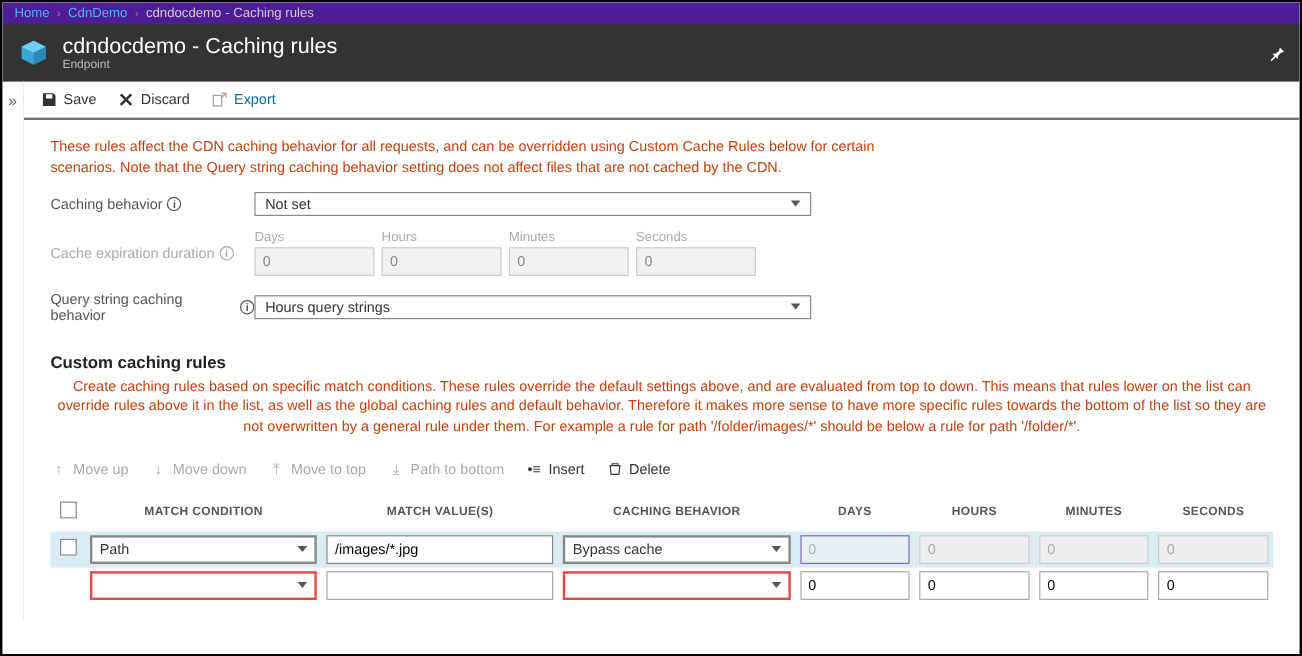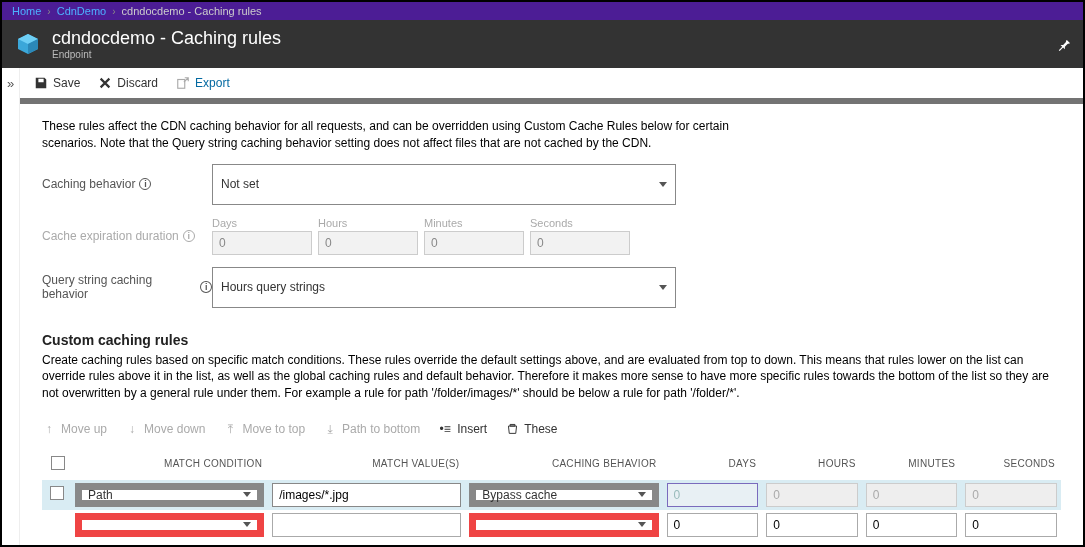--- a/index.html
+++ b/index.html
@@ -15,59 +15,59 @@
     .header-icon { width: 28px; height: 28px; display: flex; align-items: center; justify-content: center; }
     .header-title-block { display: flex; flex-direction: column; }
     .header-title { font-size: 18px; font-weight: 400; }
     .header-subtitle { font-size: 10px; color: #bbb; }
     .pin-icon { font-size: 16px; color: #fff; cursor: pointer; }
     
     .content { display: flex; }
     .expand-handle { width: 18px; border-right: 1px solid #eee; display: flex; justify-content: center; padding-top: 8px; cursor: pointer; font-size: 13px; color: #555; }
     .main { flex: 1; padding: 0; }
     
-    .toolbar { display: flex; gap: 18px; padding: 8px 14px; border-bottom: 6px solid #737373; align-items: flex-start; }
+    .toolbar { display: flex; gap: 18px; padding: 8px 14px; border-bottom: 2px solid #737373; align-items: flex-start; }
     .toolbar-btn { display: flex; align-items: center; gap: 5px; cursor: pointer; font-size: 12px; color: #333; }
     .toolbar-btn.disabled { color: #0369a1; cursor: default; }
     .toolbar-btn svg, .toolbar-btn .ticon { width: 14px; height: 14px; }
     
     .panel { padding: 14px 22px; }
     .section-title { font-size: 14px; font-weight: 600; margin-bottom: 4px; color: #222; }
-    .section-desc { font-size: 12px; color: #000000; margin-bottom: 12px; line-height: 1.4; max-width: 720px; }
+    .section-desc { font-size: 12px; color: #c2410c; margin-bottom: 12px; line-height: 1.4; max-width: 720px; }
     
     .field-row { display: flex; align-items: center; margin-bottom: 12px; }
     .field-label { width: 170px; font-size: 12px; color: #555; display: flex; align-items: center; gap: 4px; }
     .field-label.disabled { color: #aaa; }
     .info-icon { display: inline-flex; width: 12px; height: 12px; border: 1px solid currentColor; border-radius: 50%; font-size: 9px; align-items: center; justify-content: center; font-weight: bold; }
     
     .select-wrap { position: relative; width: 464px; }
-    .select-box { width: 100%; height: 41px; border: 1px solid #888; background: #fff; padding: 0 8px; display: flex; align-items: center; justify-content: space-between; cursor: pointer; font-size: 12px; }
+    .select-box { width: 100%; height: 20px; border: 1px solid #888; background: #fff; padding: 0 8px; display: flex; align-items: center; justify-content: space-between; cursor: pointer; font-size: 12px; }
     .chevron { border-left: 4px solid transparent; border-right: 4px solid transparent; border-top: 5px solid #555; }
     
     .duration-group { display: flex; gap: 6px; }
     .duration-item { display: flex; flex-direction: column; gap: 2px; }
     .duration-label { font-size: 11px; color: #aaa; }
     .duration-input { width: 100px; height: 24px; border: 1px solid #ccc; background: #f2f2f2; padding: 0 6px; font-size: 12px; color: #888; }
     
-    .custom-desc { max-width: 1020px; }
+    .custom-desc { max-width: 1020px; text-align: center; }
     
     .rules-toolbar { display: flex; gap: 18px; padding: 8px 0; margin-top: 8px; align-items: center; }
     .rules-btn { display: flex; align-items: center; gap: 5px; font-size: 12px; color: #aaa; cursor: default; }
     .rules-btn.active { color: #333; cursor: pointer; }
     .rules-btn .ricon { width: 14px; height: 14px; display: inline-flex; align-items: center; justify-content: center; }
     
     .rules-table { width: 100%; border-collapse: collapse; margin-top: 4px; }
-    .rules-table th { text-align: right; font-size: 10px; font-weight: 400; color: #555; padding: 8px 6px; letter-spacing: 0.3px; }
+    .rules-table th { text-align: center; font-size: 10px; font-weight: 700; color: #555; padding: 8px 6px; letter-spacing: 0.3px; }
     .rules-table td { padding: 3px 4px; }
     .checkbox-cell { width: 28px; text-align: center; }
     .checkbox { width: 14px; height: 14px; border: 1px solid #888; display: inline-block; background: #fff; cursor: pointer; }
     .row-selected td { background: #d9ecf3; }
     .row-selected .cell-select, .row-selected .cell-input { border-color: #888; }
     
-    .cell-select { width: 100%; height: 24px; border: 7px solid #ef4444; background: #fff; display: flex; align-items: center; justify-content: space-between; padding: 0 6px; font-size: 12px; cursor: pointer; }
+    .cell-select { width: 100%; height: 24px; border: 2px solid #ef4444; background: #fff; display: flex; align-items: center; justify-content: space-between; padding: 0 6px; font-size: 12px; cursor: pointer; }
     .cell-input { width: 100%; height: 24px; border: 1px solid #aaa; background: #fff; padding: 0 6px; font-size: 12px; }
     .cell-input.disabled { background: #e8f0f4; color: #9bb; border-color: #7a6bbd; }
     .cell-input.disabled.plain { background: #eee; border-color: #ccc; color: #aaa; }
     
     .col-check { width: 28px; }
     .col-cond { width: 190px; }
     .col-val { width: 190px; }
     .col-beh { width: 190px; }
     .col-num { width: 96px; }
     
@@ -208,21 +208,21 @@
         <div class="rules-btn active">
             <span class="ricon">•≡</span>
             <span>Insert</span>
           </div>
         <div class="rules-btn active">
             <span class="ricon">
               <svg viewBox="0 0 16 16" width="13" height="13">
                 <path d="M3 5h10l-1 9H4L3 5zm2-2h6v2H5V3z" fill="none" stroke="#333" stroke-width="1.2"></path>
               </svg>
             </span>
-            <span>These</span>
+            <span>Delete</span>
           </div>
       </div>
 
       <table class="rules-table">
         <thead>
           <tr>
             <th class="col-check"><span class="checkbox"></span></th>
             <th class="col-cond">MATCH CONDITION</th>
             <th class="col-val">MATCH VALUE(S)</th>
             <th class="col-beh">CACHING BEHAVIOR</th>

